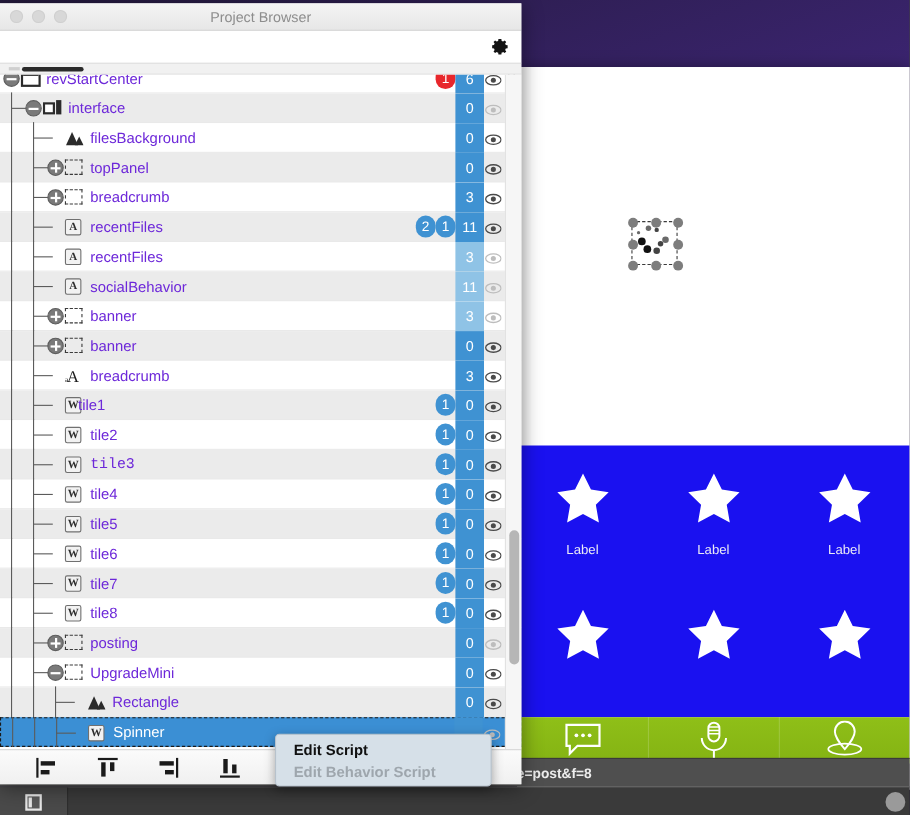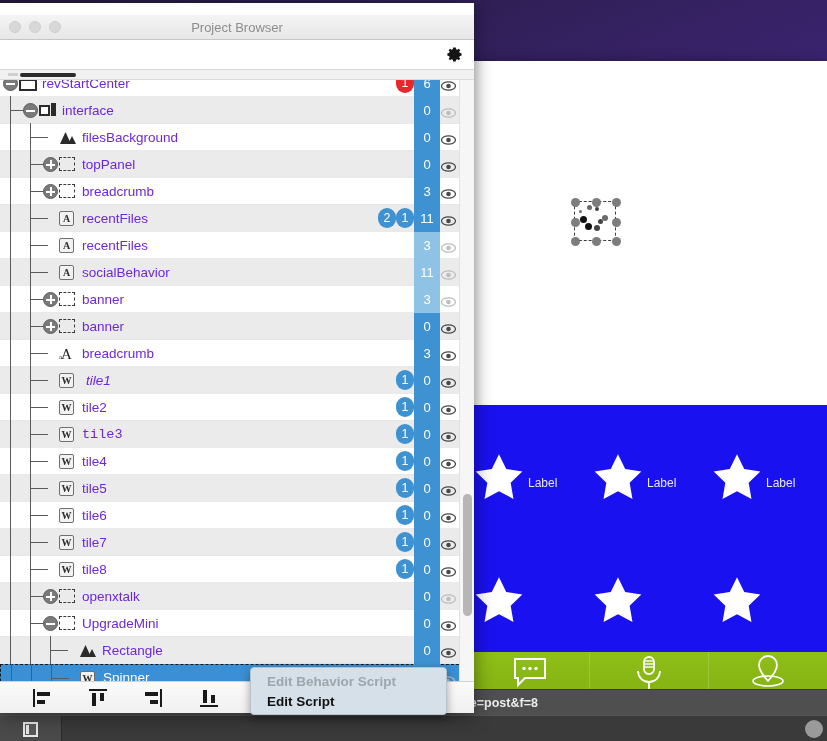--- a/index.html
+++ b/index.html
@@ -88,21 +88,21 @@
 
   
   .blue-panel {
     position: absolute; left: 0; right: 0; top: 344px; height: 247px;
     background: #1a11f0;
   }
   .tile-grid {
     position: absolute; left: 0; top: 0; right: 0; bottom: 0;
     display: grid; grid-template-columns: repeat(3, 1fr); grid-template-rows: repeat(2, 1fr);
   }
-  .tile-cell { display: flex; flex-direction: row; align-items: center; justify-content: flex-start; padding-top: 20px; }
+  .tile-cell { display: flex; flex-direction: column; align-items: center; justify-content: flex-start; padding-top: 20px; }
   .tile-star { width: 58px; height: 56px; }
   .tile-label { margin-top: 12px; color: #e9e9f6; font-size: 12px; }
 
   
   .green-bar {
     position: absolute; left: 0; right: 0; top: 591px; height: 42px;
     background: linear-gradient(#8fbf18, #84b313);
     display: grid; grid-template-columns: repeat(3, 1fr);
   }
   .green-cell { display:flex; align-items:center; justify-content:center; position: relative; }
@@ -131,21 +131,21 @@
     position: absolute; left: 0; top: 3px; width: 474px; height: 710px;
     background: #fdfdfd;
     box-shadow: 0 3px 18px rgba(0,0,0,.45);
     display: flex; flex-direction: column;
     overflow: hidden;
   }
   .pb-titlebar {
     height: 25px; flex: 0 0 25px;
     background: linear-gradient(#f4f4f4, #e7e7e7);
     border-bottom: 1px solid #c6c6c6;
-    position: relative; display: flex; align-items: center; margin-top: 12px;
+    position: relative; display: flex; align-items: center;
   }
   .pb-lights { position: absolute; left: 9px; top: 6px; display: flex; gap: 8px; }
   .pb-light { width: 12px; height: 12px; border-radius: 50%; background: #d8d8d8; border: 1px solid #cfcfcf; }
   .pb-title { width: 100%; text-align: center; color: #8d8d8d; font-size: 13px; }
 
   .pb-toolbar {
     flex: 0 0 30px; background: #fff; border-bottom: 1px solid #d8d8d8;
     position: relative; display: flex; align-items: center; justify-content: flex-end;
     padding-right: 11px;
   }
@@ -639,21 +639,21 @@
                 <rect x="0.8" y="5.4" width="8.4" height="7" rx="1.2" fill="#b3b3b3"></rect>
               </svg></span>
           </div>
           <div class="row alt">
             <div class="row-guides">
               <span class="vline" style="left: 10px;"></span>
               <span class="vline" style="left: 30px;"></span>
               <span class="hline" style="left: 30px; width: 18px; top: 13px;"></span>
             </div>
             <span class="ico ico-box" style="left: 59px; top: 6px; width: 15px; height: 15px;">W</span>
-            <span class="row-label" style="left: 86px; font-style: italic;">tile1</span>
+            <span class="row-label" style="left: 71px;">tile1</span>
             <span class="badges">
               <span class="badge-round" style="background: rgb(63, 146, 210);">1</span>
               <span class="badge-sq">0</span>
             </span>
             <span class="eye"><svg width="15" height="11" viewBox="0 0 15 11">
                 <ellipse cx="7.5" cy="5.5" rx="7" ry="4.2" fill="none" stroke="#4a4a4a" stroke-width="1.2"></ellipse>
                 <circle cx="7.5" cy="5.5" r="2.3" fill="#4a4a4a"></circle>
               </svg></span>
             <span class="lock"><svg width="10" height="13" viewBox="0 0 10 13">
                 <path d="M2.5 5.5V3.6a2.5 2.5 0 0 1 5 0v1.9" fill="none" stroke="#b3b3b3" stroke-width="1.2"></path>
@@ -811,21 +811,21 @@
             <div class="row-guides">
               <span class="vline" style="left: 10px;"></span>
               <span class="vline" style="left: 30px;"></span>
               <span class="hline" style="left: 30px; width: 18px; top: 13px;"></span>
             </div>
             <span class="disc" style="left: 43px; top: 6px;">
               <span class="bar-h"></span>
               <span class="bar-v"></span>
             </span>
             <span class="ico ico-dash" style="left: 59px; top: 6px; width: 16px; height: 14px;"></span>
-            <span class="row-label" style="left: 82px;">openxtalk</span>
+            <span class="row-label" style="left: 82px;">posting</span>
             <span class="badges">
               <span class="badge-sq">0</span>
             </span>
             <span class="eye"><svg width="15" height="11" viewBox="0 0 15 11">
                 <ellipse cx="7.5" cy="5.5" rx="7" ry="4.2" fill="none" stroke="#bdbdbd" stroke-width="1.2"></ellipse>
                 <circle cx="7.5" cy="5.5" r="2.3" fill="#bdbdbd"></circle>
               </svg></span>
             <span class="lock"><svg width="10" height="13" viewBox="0 0 10 13">
                 <path d="M2.5 5.5V3.6a2.5 2.5 0 0 1 5 0v1.9" fill="none" stroke="#b3b3b3" stroke-width="1.2"></path>
                 <rect x="0.8" y="5.4" width="8.4" height="7" rx="1.2" fill="#b3b3b3"></rect>
@@ -962,17 +962,17 @@
             <rect x="1" y="2" width="2" height="16" fill="#1a1a1a"></rect>
             <rect x="17" y="2" width="2" height="16" fill="#1a1a1a"></rect>
             <rect x="5" y="4" width="3" height="12" fill="#1a1a1a"></rect>
             <rect x="11" y="4" width="3" height="12" fill="#1a1a1a"></rect>
           </svg>
         </span>
       </div>
   </div>
 
   <div class="ctxmenu" id="ctxmenu">
+      <div class="ctxitem">Edit Script</div>
       <div class="ctxitem disabled">Edit Behavior Script</div>
-      <div class="ctxitem">Edit Script</div>
     </div>
 
 </div>
 
 </body></html>

